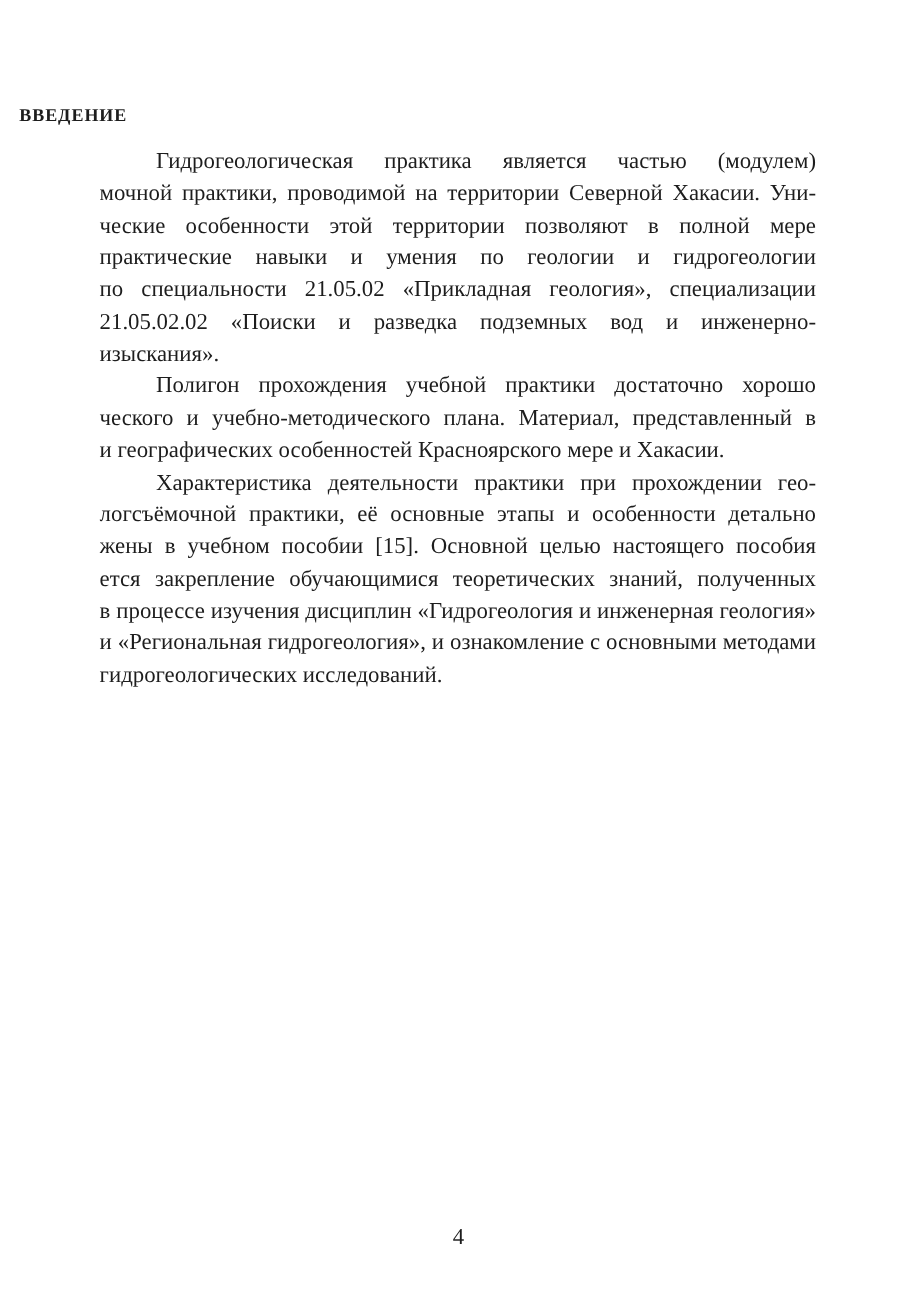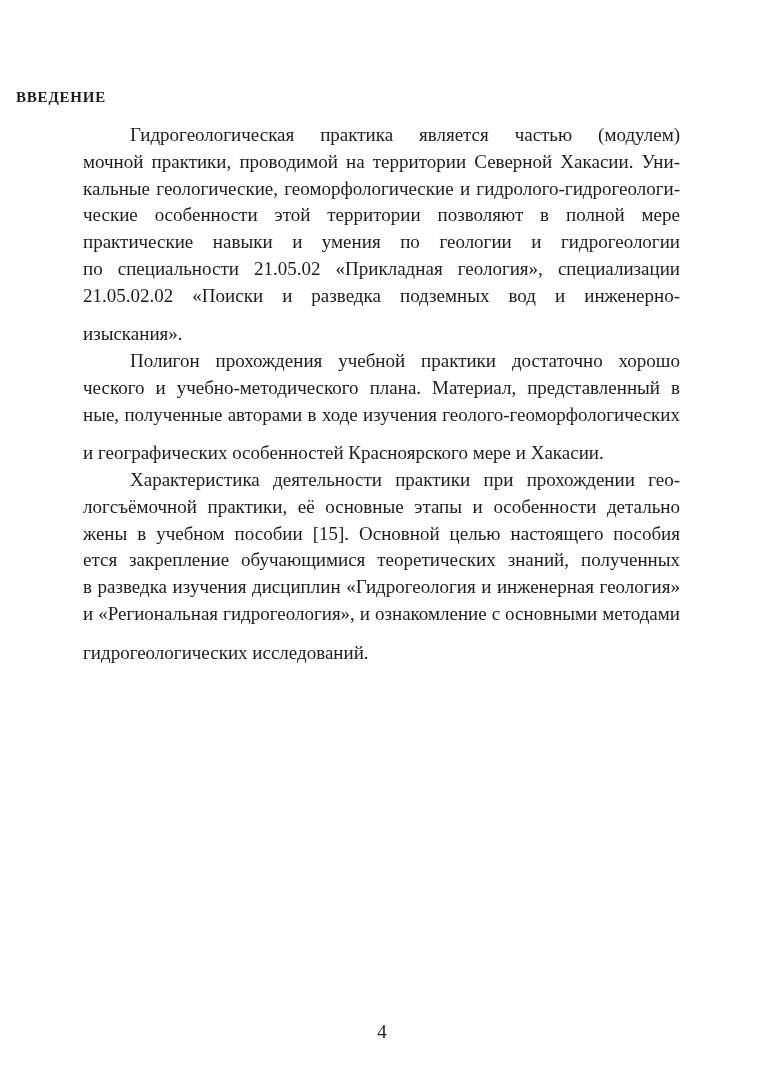--- a/index.html
+++ b/index.html
@@ -47,21 +47,20 @@
     overflow: hidden;
     text-align: justify;
     text-align-last: justify;
     white-space: normal;
   }
   .line.first {
     text-indent: 47px;
   }
   .line.last {
     text-align-last: left;
-    margin-top: 12px;
   }
   .page-number {
     position: absolute;
     top: 1021px;
     left: 0;
     width: 100%;
     text-align: center;
     font-size: 19px;
     line-height: 22px;
   }
@@ -71,41 +70,39 @@
 
 <div class="page">
 
   <h1 class="doc-title">ВВЕДЕНИЕ</h1>
 
   <div class="text-block">
 
     <div class="paragraph">
       <div class="line first">Гидрогеологическая практика является частью (модулем) геологсъё-</div>
       <div class="line">мочной практики, проводимой на территории Северной Хакасии. Уни-</div>
-      <div class="line">кальные геологические, геоморфологические и гидролого-гидрогеологи-</div>
       <div class="line">ческие особенности этой территории позволяют в полной мере приобрести</div>
       <div class="line">практические навыки и умения по геологии и гидрогеологии обучающимся</div>
       <div class="line">по специальности 21.05.02 «Прикладная геология», специализации</div>
       <div class="line">21.05.02.02 «Поиски и разведка подземных вод и инженерно-геологические</div>
       <div class="line last">изыскания».</div>
     </div>
 
     <div class="paragraph">
       <div class="line first">Полигон прохождения учебной практики достаточно хорошо изучен,</div>
       <div class="line">ческого и учебно-методического плана. Материал, представленный в посо-</div>
-      <div class="line">ные, полученные авторами в ходе изучения геолого-геоморфологических</div>
       <div class="line last">и географических особенностей Красноярского мере и Хакасии.</div>
     </div>
 
     <div class="paragraph">
       <div class="line first">Характеристика деятельности практики при прохождении гео-</div>
       <div class="line">логсъёмочной практики, её основные этапы и особенности детально изло-</div>
       <div class="line">жены в учебном пособии [15]. Основной целью настоящего пособия явля-</div>
       <div class="line">ется закрепление обучающимися теоретических знаний, полученных ими</div>
-      <div class="line">в разведка изучения дисциплин «Гидрогеология и инженерная геология»</div>
+      <div class="line">в процессе изучения дисциплин «Гидрогеология и инженерная геология»</div>
       <div class="line">и «Региональная гидрогеология», и ознакомление с основными методами</div>
       <div class="line last">гидрогеологических исследований.</div>
     </div>
 
   </div>
 
   <div class="page-number">4</div>
 
 </div>
 

